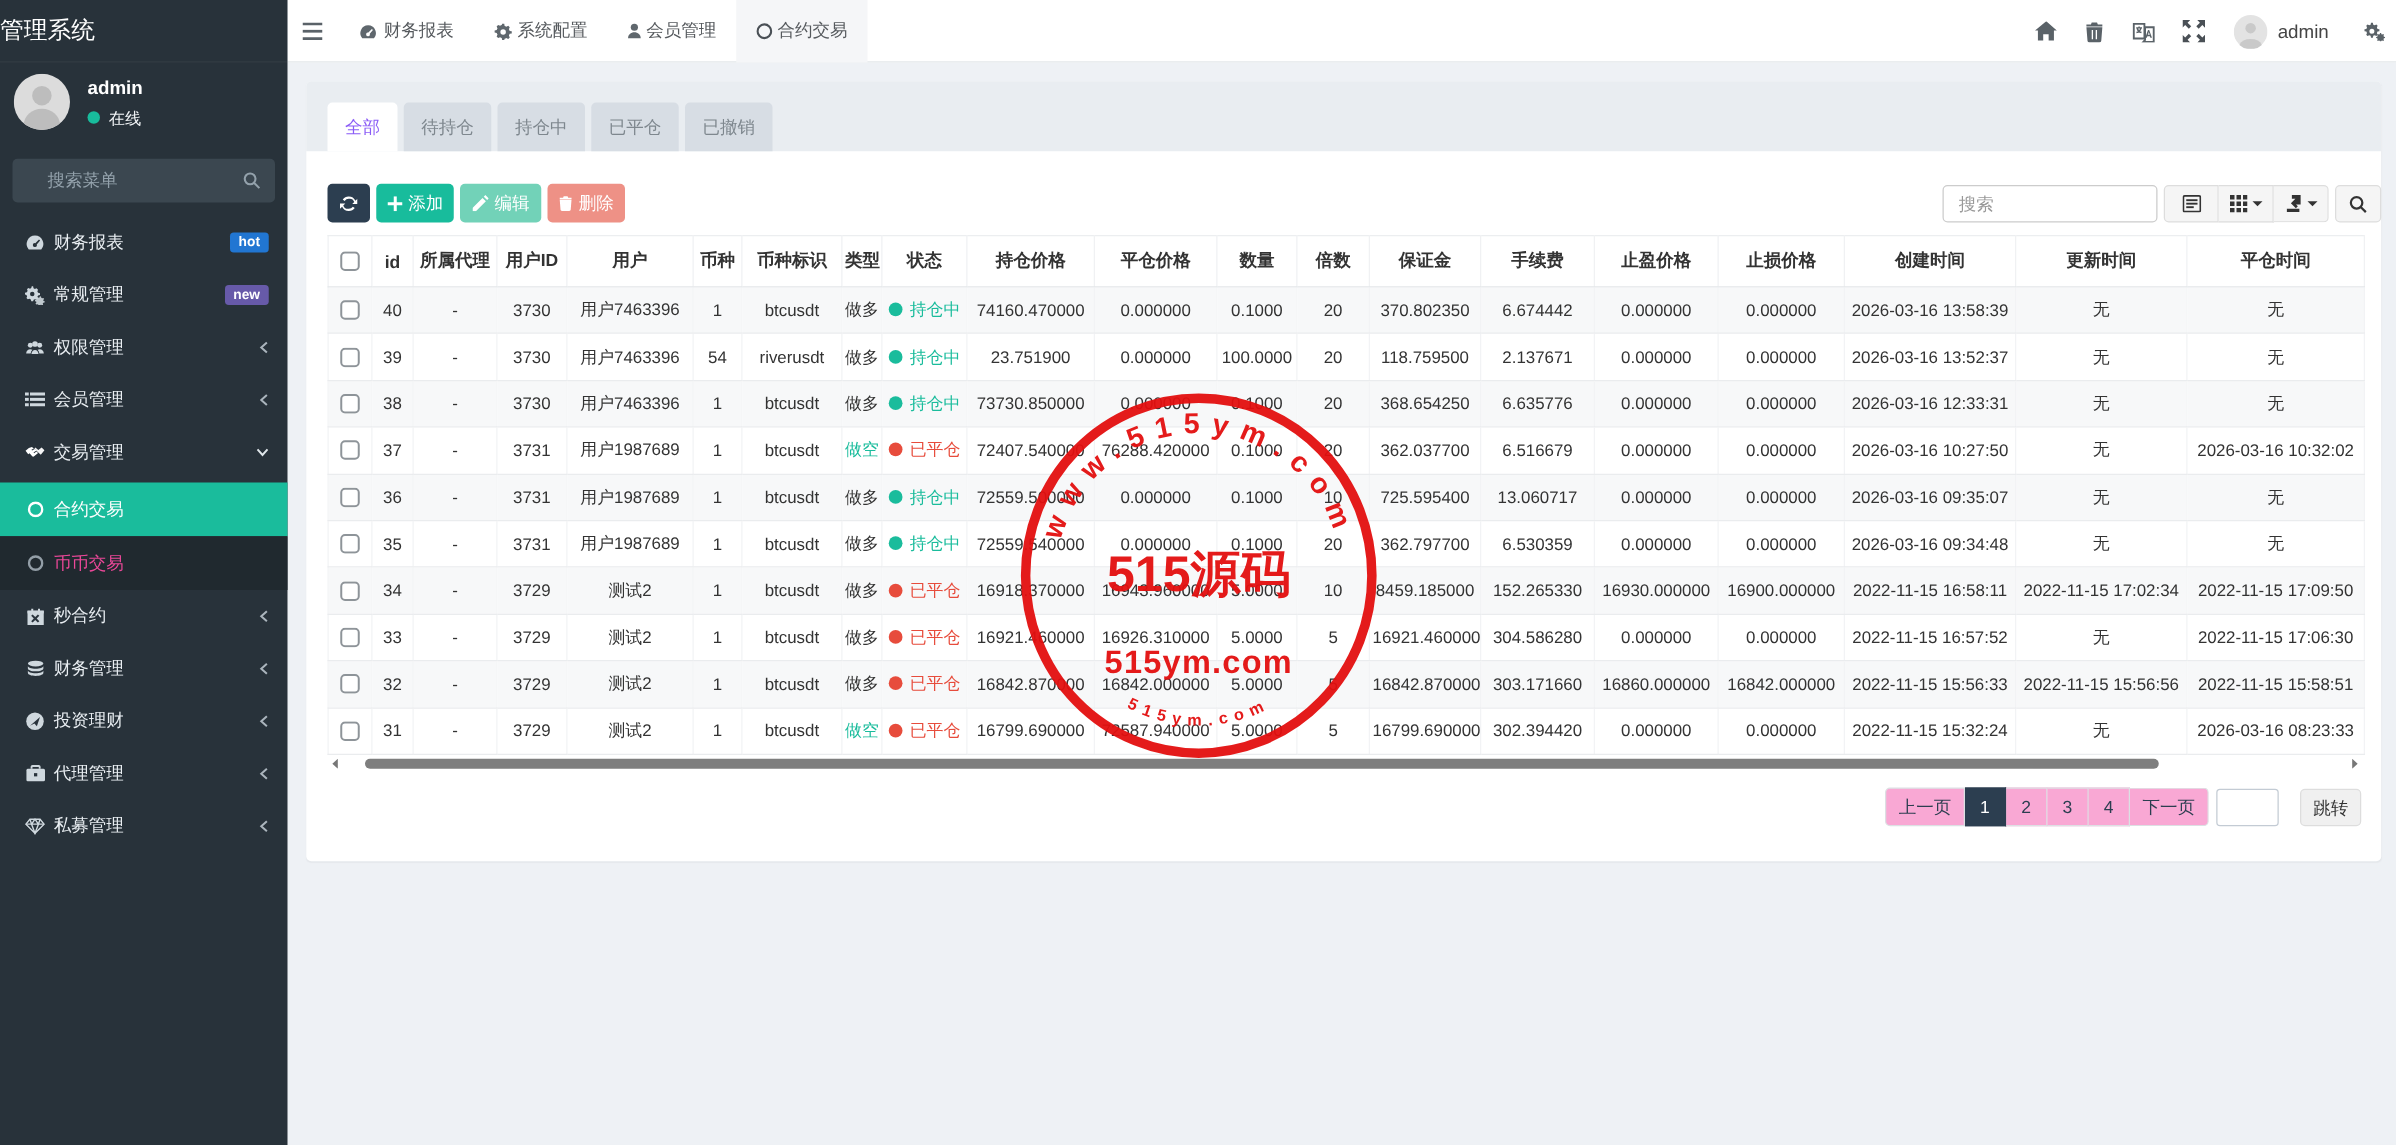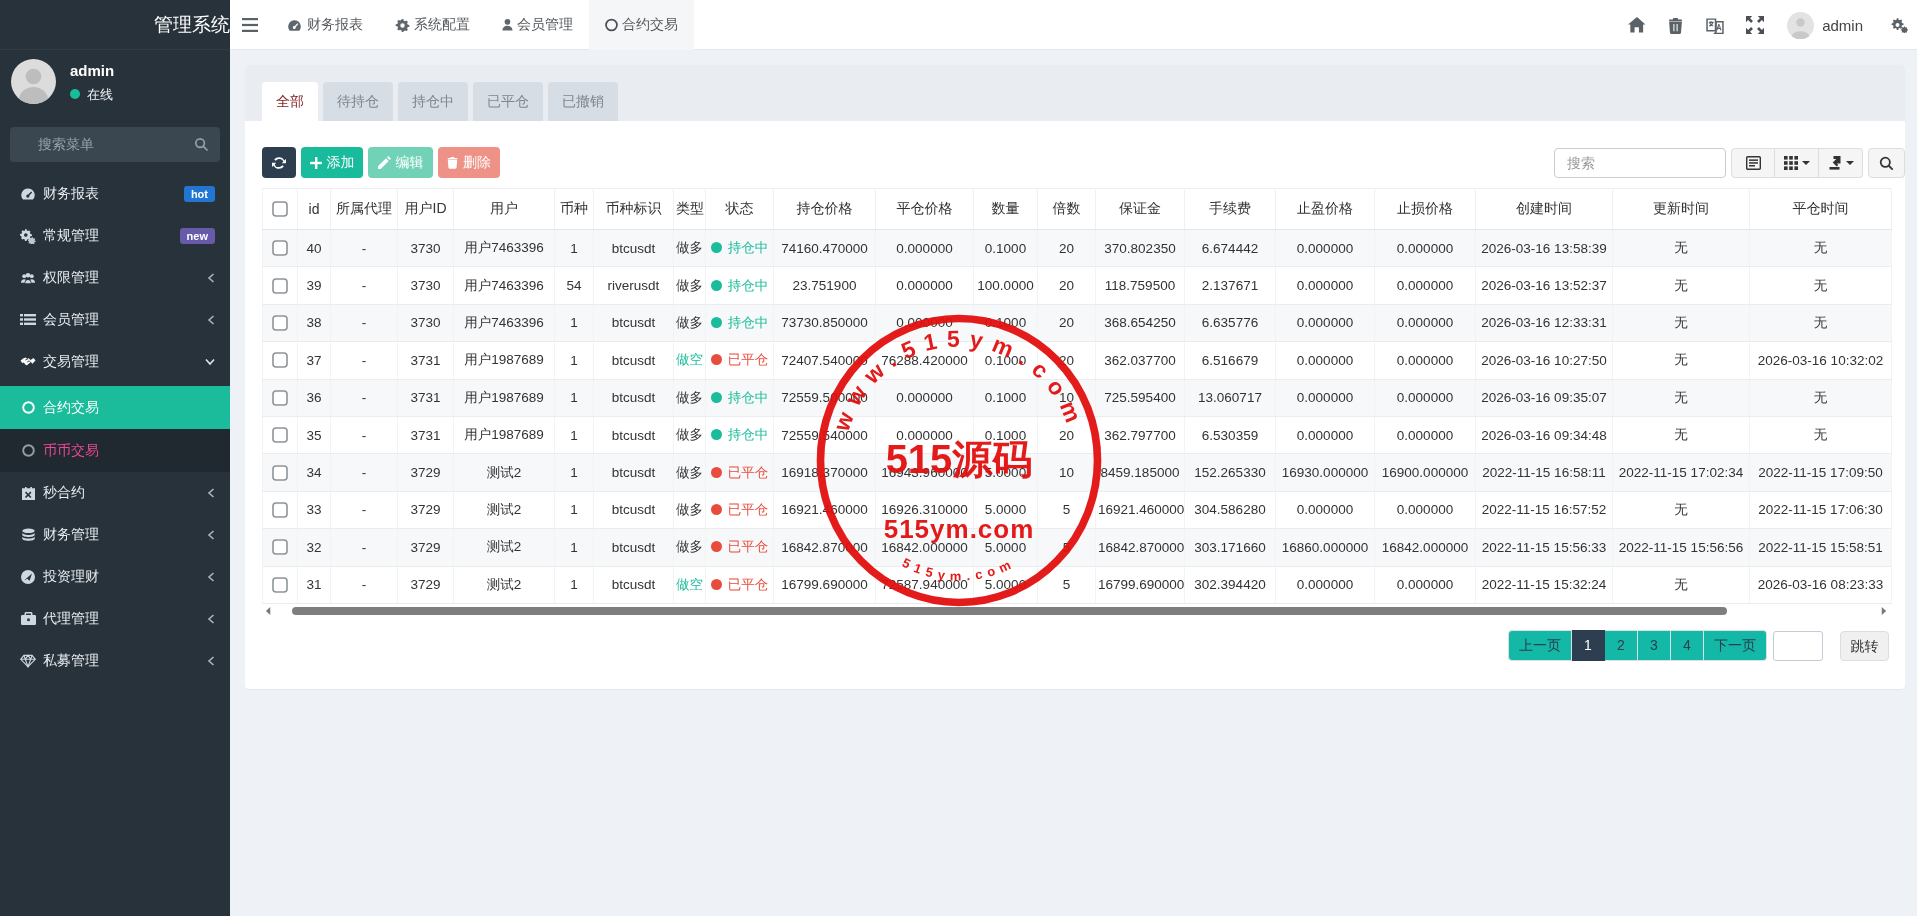--- a/index.html
+++ b/index.html
@@ -1,21 +1,21 @@
 <!DOCTYPE html>
 <html><head>
 <meta charset="utf-8">
 <style>
 *{box-sizing:border-box;margin:0;padding:0}
 html,body{width:1917px;height:916px}
 body{font-family:"Liberation Sans",sans-serif;background:#eef1f5;overflow:hidden;position:relative;font-size:14px;color:#333}
 svg{display:block}
 
 .sb{position:absolute;left:0;top:0;width:230px;height:916px;background:#28323a;z-index:5}
-.sb-brand{height:50px;line-height:50px;text-align:right;color:#fff;font-size:19px;border-bottom:1px solid rgba(255,255,255,.05)}
+.sb-brand{height:50px;line-height:50px;text-align:left;color:#fff;font-size:19px;border-bottom:1px solid rgba(255,255,255,.05)}
 .sb-user{position:relative;height:77px;padding:12px 10px 0 10px}
 .sb-ava{position:absolute;left:11px;top:9px}
 .sb-uname{position:absolute;left:70px;top:12px;color:#fff;font-weight:bold;font-size:15px}
 .sb-online{position:absolute;left:70px;top:36px;color:#f2f5f7;font-size:13px}
 .sb-online i{display:inline-block;width:10px;height:10px;border-radius:50%;background:#18bc9c;margin-right:7px}
 .sb-search{position:absolute;left:10px;top:127px;width:210px;height:35px;background:#3b4750;border-radius:4px;color:#93a1ab;font-size:14px;line-height:35px;padding-left:28px}
 .sb-search svg{position:absolute;right:11px;top:10px}
 .menu{position:absolute;top:173px;left:0;width:230px;list-style:none}
 .mi{height:42px;display:flex;align-items:center;padding:0 15px 0 20px;color:#e9eef2;font-size:14px}
 .mi .mic{width:16px;margin-right:7px;display:flex;justify-content:center}
@@ -37,59 +37,59 @@
 .nb-right{position:absolute;right:0;top:0;height:50px;display:flex;align-items:center;color:#5a6268}
 .nb-right .ric{margin-right:22px;display:flex}
 .nb-admin{display:flex;align-items:center;margin-right:26px}
 .nb-admin .av{margin-right:8px}
 
 .nb-admin span{font-size:15px;color:#444}
 
 .card{position:absolute;left:245px;top:65px;width:1660px;height:624px;background:#fff;border-radius:4px;box-shadow:0 1px 1px rgba(0,0,0,.04)}
 .card-hd{height:56px;background:#e9edf1;border-radius:4px 4px 0 0;padding:17px 0 0 17px;display:flex}
 .tab{height:39px;line-height:39px;padding:0 14px;border-radius:4px 4px 0 0;margin-right:5px;font-size:14px}
-.tab.on{background:#fff;color:#7f1d1d}
+.tab.on{background:#fff;color:#8b5cf6}
 .tab.off{background:#d7dde4;color:#7e878e}
 .card-bd{position:relative;height:568px}
 
 .tbar{position:absolute;left:17px;top:26px;display:flex}
 .btn{height:31px;border-radius:4px;margin-right:5px;display:flex;align-items:center;justify-content:center;color:#fff;font-size:14px}
 .btn .bi{display:flex;margin-right:5px}
 .btn-refresh{width:34px;background:#2c3e50}
 .btn-add{width:62px;background:#18bc9c}
 .btn-edit{width:65px;background:#72d2b8}
 .btn-del{width:62px;background:#ee9186}
 .rbar{position:absolute;right:0;top:27px;display:flex;align-items:flex-start}
 .srch{width:172px;height:30px;border:1px solid #ccc;border-radius:4px;color:#999;font-size:14px;line-height:28px;padding-left:12px;background:#fff}
 .bgrp{display:flex;margin-left:5px}
 .gbtn{width:44px;height:30px;background:#f5f5f5;border:1px solid #ddd;border-left:none;display:flex;align-items:center;justify-content:center;color:#333}
 .gbtn:first-child{border-left:1px solid #ddd;border-radius:4px 0 0 4px}
 .gbtn:last-child{border-radius:0 4px 4px 0}
 .sbtn{width:37px;height:30px;margin-left:5px;background:#f5f5f5;border:1px solid #ddd;border-radius:4px;display:flex;align-items:center;justify-content:center}
 .caret{width:0;height:0;border-left:4px solid transparent;border-right:4px solid transparent;border-top:4px solid #333;margin-left:4px}
 
 .tbl{position:absolute;left:17px;top:67px;width:1628px;border-collapse:collapse;table-layout:fixed;font-size:13.5px;color:#333}
-.tbl th{height:41px;font-weight:normal;font-size:14px;white-space:nowrap;border:1px solid #f0f1f3;border-top:1px solid #eceef0;border-bottom:1px solid #e4e6e9;text-align:center;padding:0 2px;overflow:hidden}
+.tbl th{height:41px;font-weight:bold;font-size:14px;white-space:nowrap;border:1px solid #f0f1f3;border-top:1px solid #eceef0;border-bottom:1px solid #e4e6e9;text-align:center;padding:0 2px;overflow:hidden}
 .tbl td{height:37.4px;border:1px solid #f2f3f5;border-bottom:1px solid #eaecee;text-align:center;padding:0 2px;overflow:hidden;white-space:nowrap}
 .tbl tr.odd td{background:#f7f8f9}
 .tbl .lng{color:#1abc9c}
 .st{font-size:13.5px}
 .st i{display:inline-block;width:11px;height:11px;border-radius:50%;margin-right:6px;vertical-align:-1px}
 .st.g{color:#1abc9c}.st.g i{background:#1abc9c}
 .st.r{color:#e74c3c}.st.r i{background:#e74c3c}
 
 .hsb{position:absolute;left:17px;top:484px;width:1628px;height:13px}
 .hsb .thumb{position:absolute;left:30px;top:2px;width:1435px;height:8px;background:#7e7e7e;border-radius:4px}
 
 .pgl{position:absolute;left:17px;top:511px;font-size:13px;color:#444;display:flex;align-items:center}
 .pgsel{height:27px;border:1px solid #ccc;border-radius:4px;background:#f4f4f4;padding:0 9px;display:flex;align-items:center;margin:0 6px;color:#333}
 .caretup{width:0;height:0;border-left:4px solid transparent;border-right:4px solid transparent;border-bottom:4px solid #333;margin-left:6px}
 .pgr{position:absolute;right:16px;top:509px;display:flex;align-items:center}
 .pgr ul{display:flex;list-style:none}
-.pgr li{min-width:33px;height:31px;line-height:29px;text-align:center;border:1px solid #dce0e3;border-left:none;background:#14b8a6;color:#2c3e50;font-size:14px;padding:0 10px}
+.pgr li{min-width:33px;height:31px;line-height:29px;text-align:center;border:1px solid #dce0e3;border-left:none;background:#f9a8d4;color:#2c3e50;font-size:14px;padding:0 10px}
 .pgr li:first-child{border-left:1px solid #dce0e3;border-radius:4px 0 0 4px}
 .pgr li:last-child{border-radius:0 4px 4px 0}
 .pgr li.cur{background:#2c3e50;border-color:#2c3e50;color:#fff}
 .pgr .jmpin{width:50px;height:30px;border:1px solid #c3cbd4;border-radius:3px;background:#fff;margin-left:6px}
 .pgr .jmpbtn{width:49px;height:30px;border:1px solid #ddd;border-radius:4px;background:#f0f0f0;color:#333;text-align:center;line-height:28px;margin-left:17px;font-size:14px}
 </style>
 </head>
 <body>
 <div class="sb">
   <div class="sb-brand">管理系统</div>

